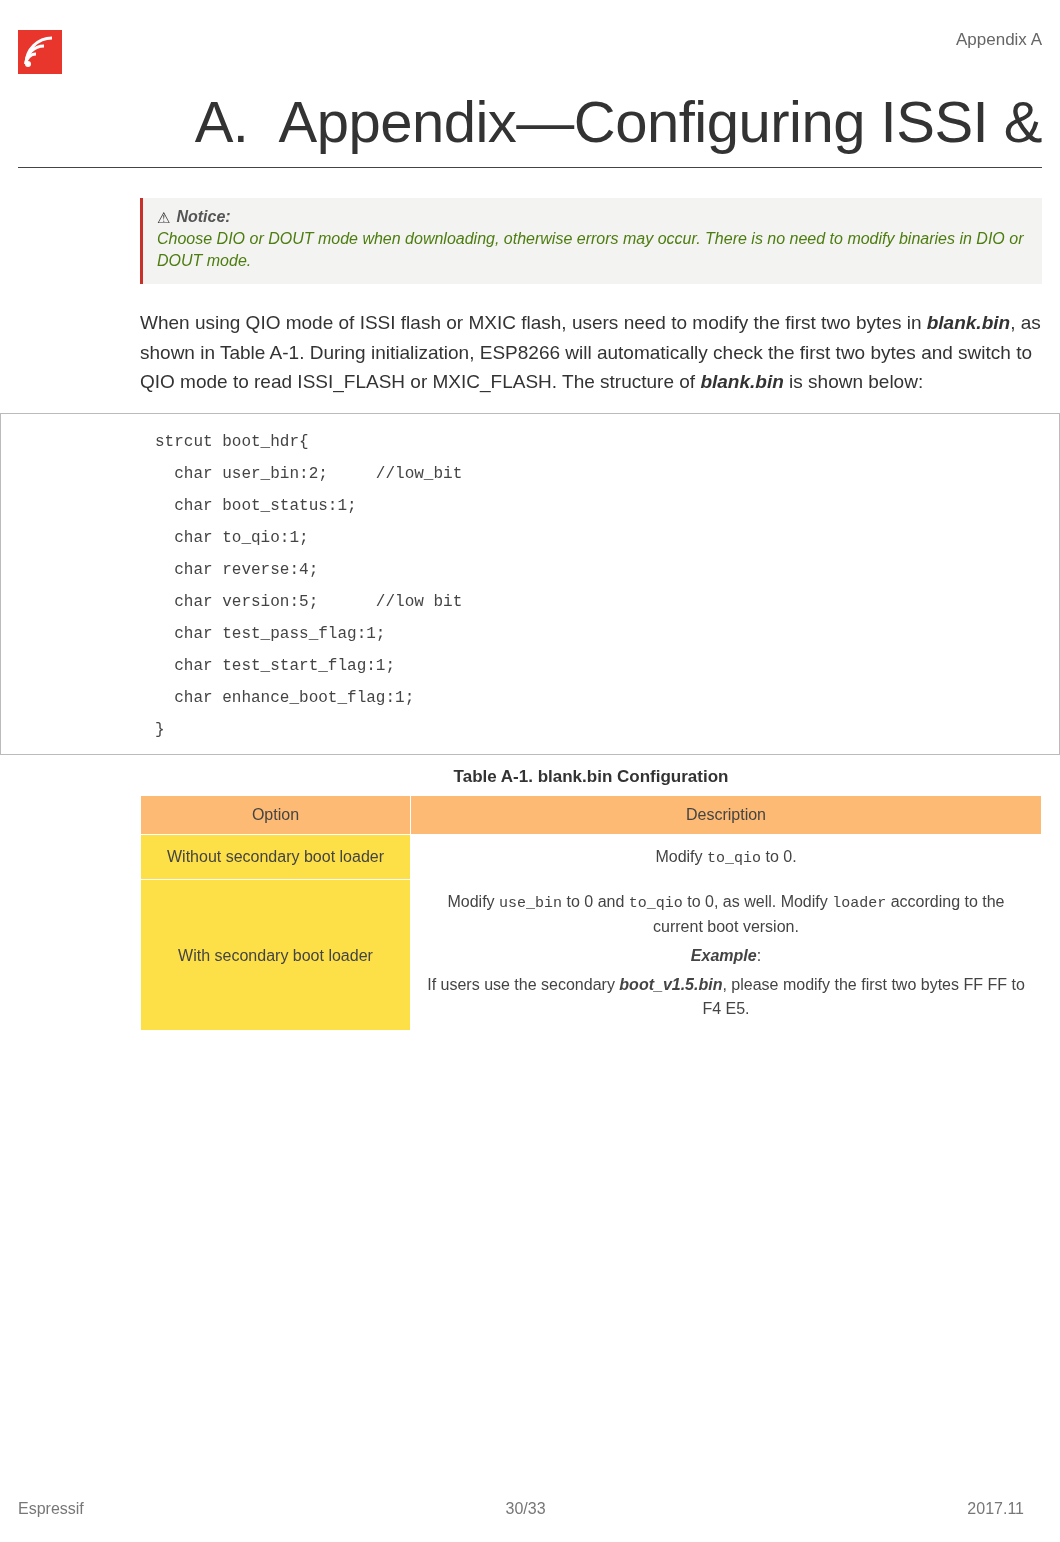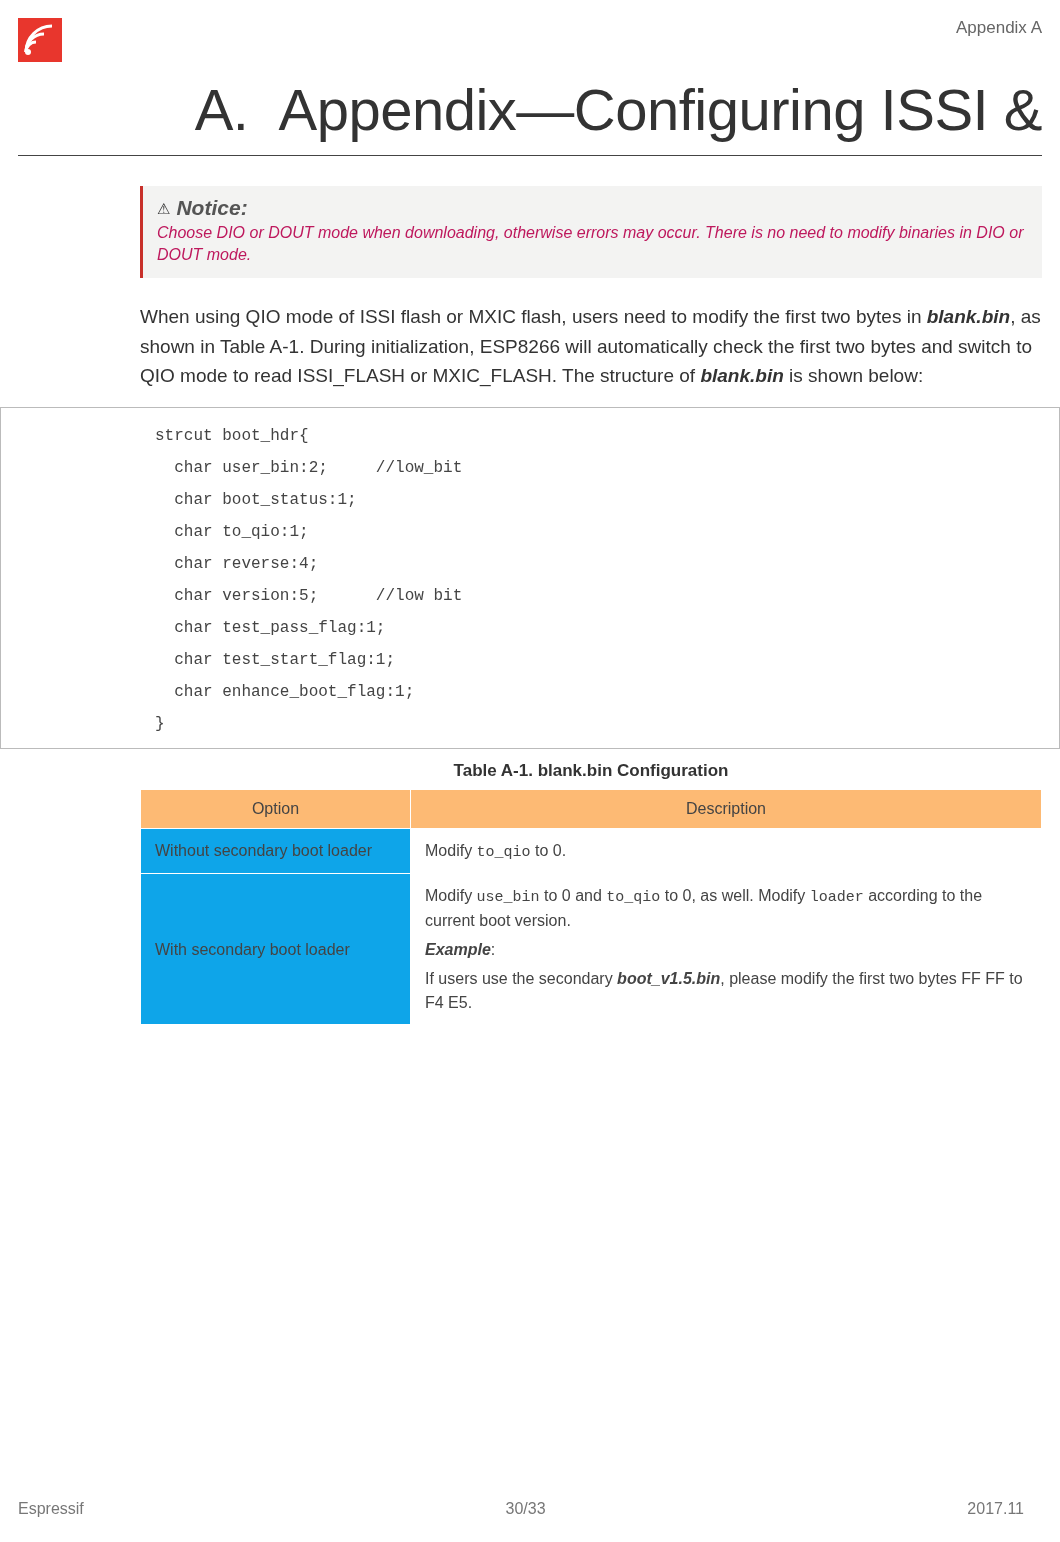--- a/index.html
+++ b/index.html
@@ -6,21 +6,21 @@
     body {
       font-family: "Helvetica Neue", Helvetica, Arial, sans-serif;
       font-size: 18px;
       color: #333;
       width: 1060px;
       height: 1542px;
       position: relative;
       background: #fff;
     }
     .header {
-      padding: 18px 18px 0 18px;
+      padding: 30px 18px 0 18px;
     }
     .header-row {
       display: flex;
       justify-content: space-between;
       align-items: flex-start;
     }
     .logo {
       width: 44px;
       height: 44px;
       background: #E8362D;
@@ -60,36 +60,36 @@
     }
     .notice-box {
       background: #F3F3F2;
       border-left: 3px solid #C8302A;
       padding: 10px 14px 12px 14px;
       margin-bottom: 24px;
     }
     .notice-title {
       font-style: italic;
       font-weight: bold;
-      font-size: 21px;
+      font-size: 16px;
       color: #555;
       margin-bottom: 2px;
     }
     .notice-title-row {
       display: flex;
       align-items: center;
       gap: 6px;
     }
     .warn-icon {
       font-size: 15px;
     }
     .notice-text {
       font-style: italic;
       font-size: 16px;
-      color: #be185d;
+      color: #4d7c0f;
       line-height: 1.4;
     }
     .body-text {
       font-size: 19px;
       font-weight: 300;
       color: #333;
       line-height: 1.55;
       margin-bottom: 16px;
     }
     .body-text b { font-style: italic; font-weight: bold; }
@@ -131,25 +131,26 @@
       border: 1px solid #fff;
     }
     .config-table td {
       padding: 10px 14px;
       vertical-align: middle;
       border: 1px solid #fff;
       color: #444;
       line-height: 1.45;
     }
     .config-table td.opt {
-      background: #0ea5e9;
+      background: #fde047;
+      text-align: center;
       width: 270px;
       font-weight: 300;
     }
-    .config-table td.desc { font-weight: 300; }
+    .config-table td.desc { font-weight: 300; text-align: center; }
     .mono { font-family: "Courier New", monospace; font-size: 15px; color: #444; }
     .example-label { font-style: italic; font-weight: bold; }
     .boldfile { font-style: italic; font-weight: bold; }
     .footer {
       position: absolute;
       bottom: 24px;
       left: 18px;
       right: 36px;
       display: flex;
       justify-content: space-between;

